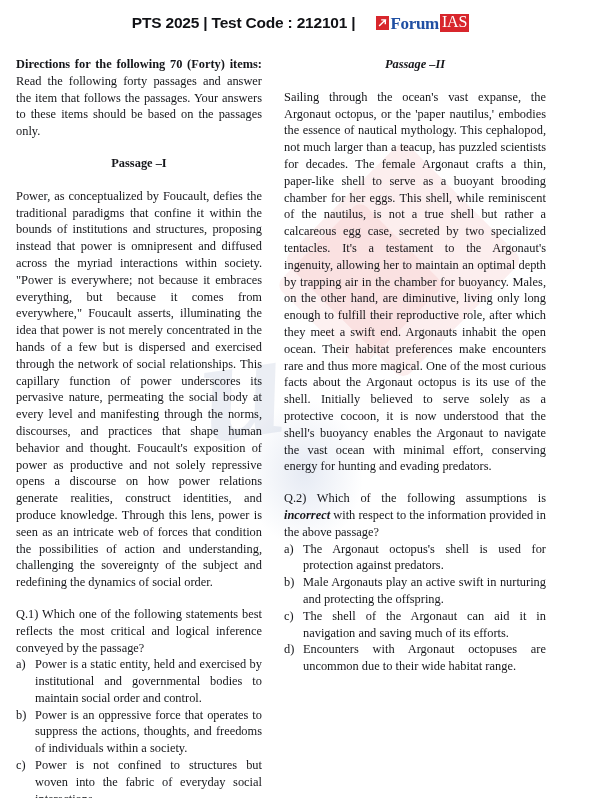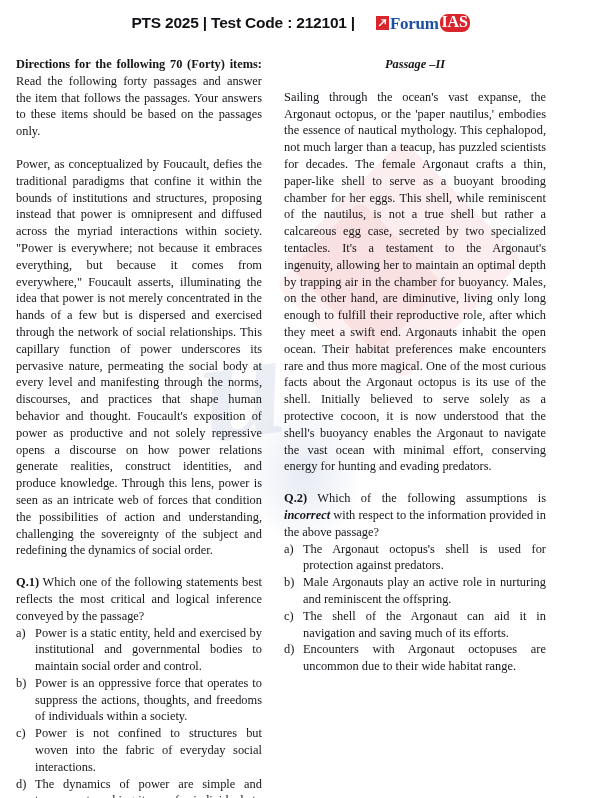--- a/index.html
+++ b/index.html
@@ -113,29 +113,28 @@
   .logo-forum {
     font-family: "Liberation Serif", "DejaVu Serif", serif;
     font-weight: 700;
     font-size: 17px;
     color: #1f4fa3;
     line-height: 1;
     letter-spacing: -0.3px;
   }
   .logo-ias {
     font-family: "Liberation Serif", "DejaVu Serif", serif;
-    font-weight: 700;
+    font-weight: 400;
     font-size: 16px;
     color: #ffffff;
     background: #d8262c;
     padding: 0 2px 1px 2px;
     line-height: 1.05;
     letter-spacing: -0.2px;
     margin-left: 1px;
-    border-radius: 8px;
   }
 
   
   .columns {
     position: relative;
     z-index: 2;
     display: flex;
     align-items: flex-start;
     gap: 22px;
   }
@@ -167,21 +166,21 @@
   }
   .passage-head.first-right { margin-top: 0; font-style: italic; }
   .body-para { margin-top: 16px; }
 
   .question {
     margin-top: 15px;
     font-size: 12.4px;
     line-height: 1.355;
     text-align: justify;
   }
-  .q-label { font-weight: bold; }
+  .q-label { font-weight: normal; }
   .q-em { font-weight: bold; font-style: italic; }
 
   .options {
     margin: 0;
     padding: 0;
     list-style: none;
   }
   .option {
     display: flex;
     font-size: 12.4px;
@@ -223,20 +222,21 @@
       <span class="logo-ias">IAS</span>
     </span>
   </div>
 
   <div class="columns">
 
     <div class="col left">
 
       <p class="para"><span class="directions-head">Directions for the following 70 (Forty) items:</span> <span>Read the following forty passages and answer the item that follows the passages. Your answers to these items should be based on the passages only.</span></p>
 
+      <div class="passage-head">Passage –I</div>
 
       <p class="para body-para">Power, as conceptualized by Foucault, defies the traditional paradigms that confine it within the bounds of institutions and structures, proposing instead that power is omnipresent and diffused across the myriad interactions within society. "Power is everywhere; not because it embraces everything, but because it comes from everywhere," Foucault asserts, illuminating the idea that power is not merely concentrated in the hands of a few but is dispersed and exercised through the network of social relationships. This capillary function of power underscores its pervasive nature, permeating the social body at every level and manifesting through the norms, discourses, and practices that shape human behavior and thought. Foucault's exposition of power as productive and not solely repressive opens a discourse on how power relations generate realities, construct identities, and produce knowledge. Through this lens, power is seen as an intricate web of forces that condition the possibilities of action and understanding, challenging the sovereignty of the subject and redefining the dynamics of social order.</p>
 
       <p class="question"><span class="q-label">Q.1)</span> <span>Which one of the following statements best reflects the most critical and logical inference conveyed by the passage?</span></p>
 
       <ul class="options">
         <li class="option">
           <span class="opt-marker">a)</span>
           <span class="opt-text">Power is a static entity, held and exercised by institutional and governmental bodies to maintain social order and control.</span>
         </li>
@@ -264,21 +264,21 @@
 
       <p class="question"><span class="q-label">Q.2)</span> <span>Which of the following assumptions is</span> <span class="q-em">incorrect</span> <span>with respect to the information provided in the above passage?</span></p>
 
       <ul class="options">
         <li class="option">
           <span class="opt-marker">a)</span>
           <span class="opt-text">The Argonaut octopus's shell is used for protection against predators.</span>
         </li>
         <li class="option">
           <span class="opt-marker">b)</span>
-          <span class="opt-text">Male Argonauts play an active role in nurturing and reminiscent the offspring.</span>
+          <span class="opt-text">Male Argonauts play an active swift in nurturing and protecting the offspring.</span>
         </li>
         <li class="option">
           <span class="opt-marker">c)</span>
           <span class="opt-text">The shell of the Argonaut can aid it in navigation and saving much of its efforts.</span>
         </li>
         <li class="option">
           <span class="opt-marker">d)</span>
           <span class="opt-text">Encounters with Argonaut octopuses are uncommon due to their wide habitat range.</span>
         </li>
       </ul>

